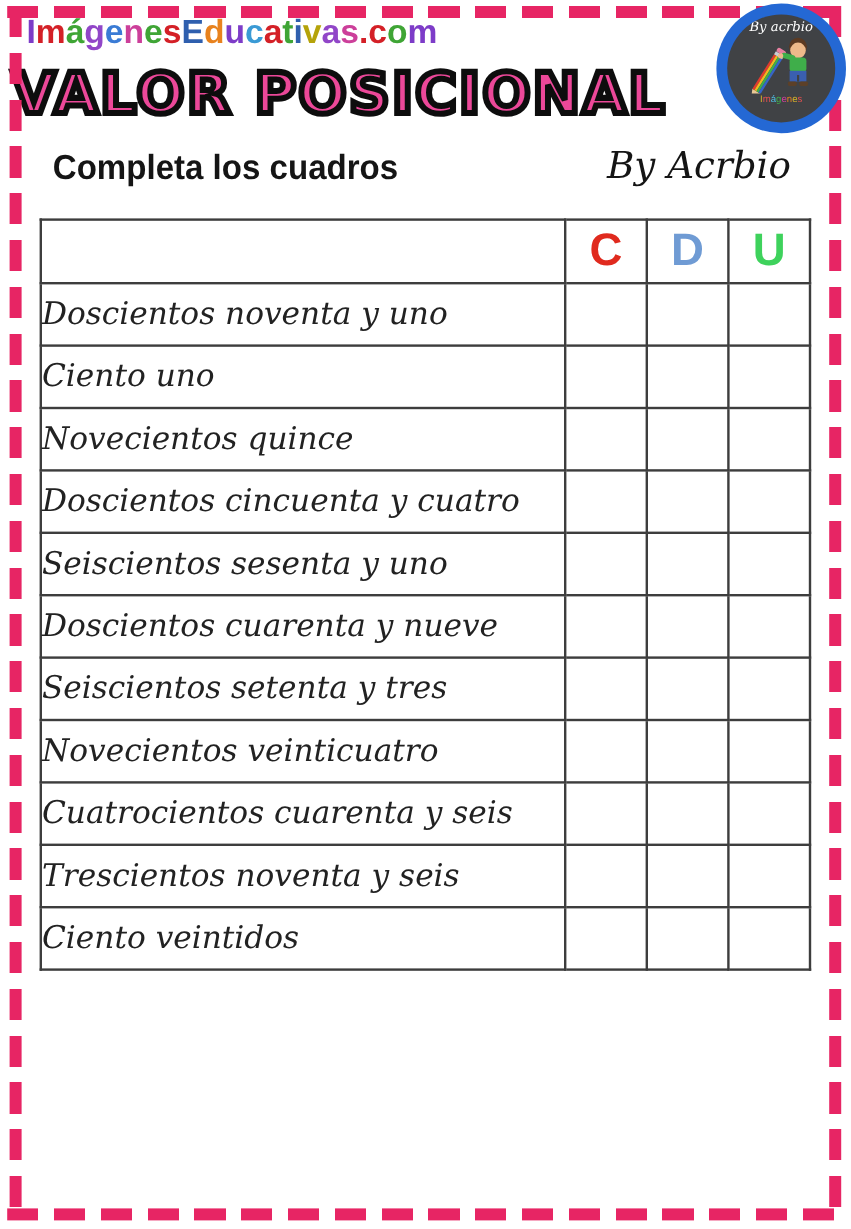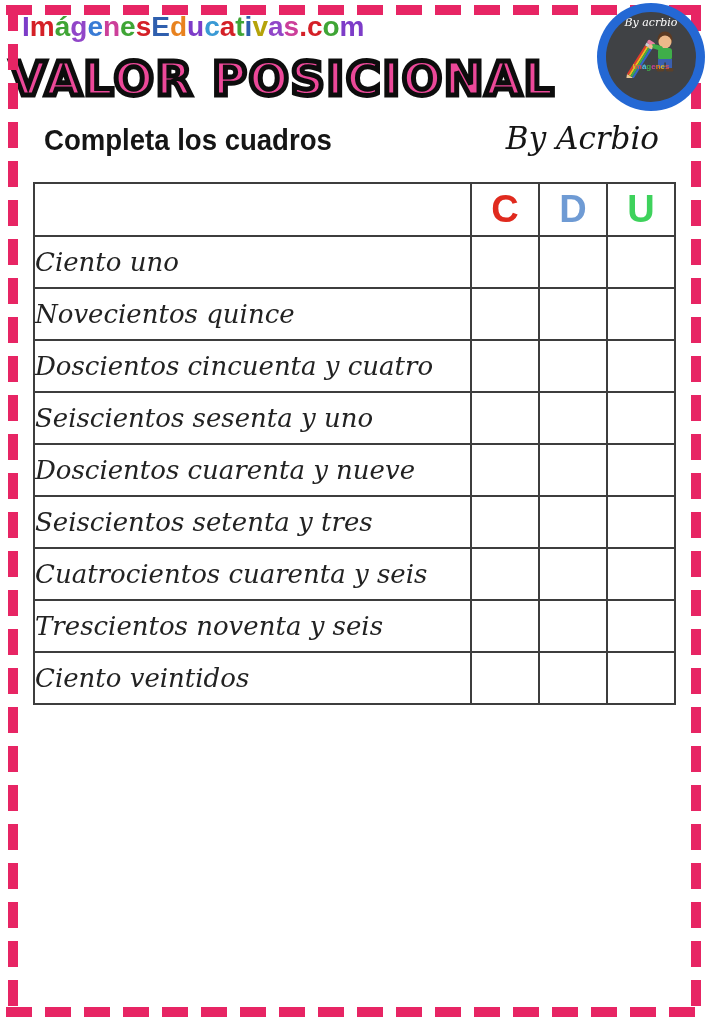--- a/index.html
+++ b/index.html
@@ -21,21 +21,21 @@
   .brand{position:absolute;left:22px;top:11px;font-size:28px;font-weight:bold;
     font-family:"Liberation Sans",sans-serif;letter-spacing:0;white-space:nowrap;}
   
   .logo{position:absolute;left:597px;top:3px;width:108px;height:108px;border-radius:50%;
     background:#2468d4;display:flex;align-items:center;justify-content:center;z-index:7;}
   .logo-inner{width:90px;height:90px;border-radius:50%;background:#404245;position:relative;
     overflow:hidden;text-align:center;}
   .logo-top{color:#ffffff;font-family:"DejaVu Serif",serif;font-style:italic;
     font-size:11px;margin-top:5px;line-height:12px;}
   .logo-art{position:absolute;left:7px;top:16px;width:76px;height:50px;}
-  .logo-bottom1{position:absolute;left:0;top:50px;width:100%;font-size:8px;font-weight:bold;line-height:9px;}
+  .logo-bottom1{position:absolute;left:0;top:66px;width:100%;font-size:8px;font-weight:normal;line-height:9px;}
   .logo-bottom2{position:absolute;left:0;top:89px;width:100%;font-size:8px;font-weight:bold;line-height:9px;}
   
   .title{position:absolute;left:10px;top:50px;width:680px;
     font-family:"DejaVu Sans",sans-serif;font-weight:900;font-size:47px;line-height:58px;
     letter-spacing:2px;color:#ec4899;-webkit-text-stroke:5px #0d0d0d;white-space:nowrap;}
   
   .instruction{position:absolute;left:44px;top:124px;font-size:29px;font-weight:bold;
     color:#151515;transform:scaleX(.95);transform-origin:left center;white-space:nowrap;}
   .byline{position:absolute;right:50px;top:120px;font-family:"DejaVu Serif",serif;
     font-style:italic;font-size:31px;color:#151515;white-space:nowrap;}
@@ -108,20 +108,26 @@
   <thead>
     <tr>
       <th></th>
       <th class="col-head" style="color: rgb(224, 42, 30);">C</th>
       <th class="col-head" style="color: rgb(111, 155, 212);">D</th>
       <th class="col-head" style="color: rgb(62, 210, 92);">U</th>
     </tr>
   </thead>
   <tbody>
       <tr>
+        <td class="row-label">Doscientos noventa y uno</td>
+        <td></td>
+        <td></td>
+        <td></td>
+      </tr>
+      <tr>
         <td class="row-label">Ciento uno</td>
         <td></td>
         <td></td>
         <td></td>
       </tr>
       <tr>
         <td class="row-label">Novecientos quince</td>
         <td></td>
         <td></td>
         <td></td>
@@ -144,20 +150,26 @@
         <td></td>
         <td></td>
       </tr>
       <tr>
         <td class="row-label">Seiscientos setenta y tres</td>
         <td></td>
         <td></td>
         <td></td>
       </tr>
       <tr>
+        <td class="row-label">Novecientos veinticuatro</td>
+        <td></td>
+        <td></td>
+        <td></td>
+      </tr>
+      <tr>
         <td class="row-label">Cuatrocientos cuarenta y seis</td>
         <td></td>
         <td></td>
         <td></td>
       </tr>
       <tr>
         <td class="row-label">Trescientos noventa y seis</td>
         <td></td>
         <td></td>
         <td></td>

